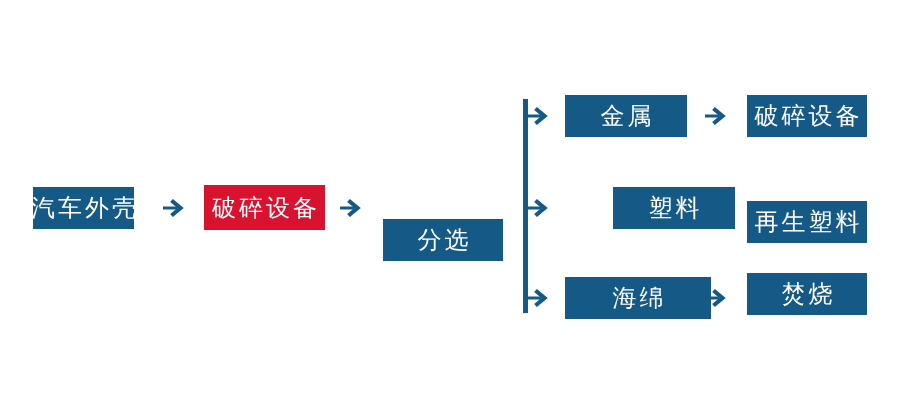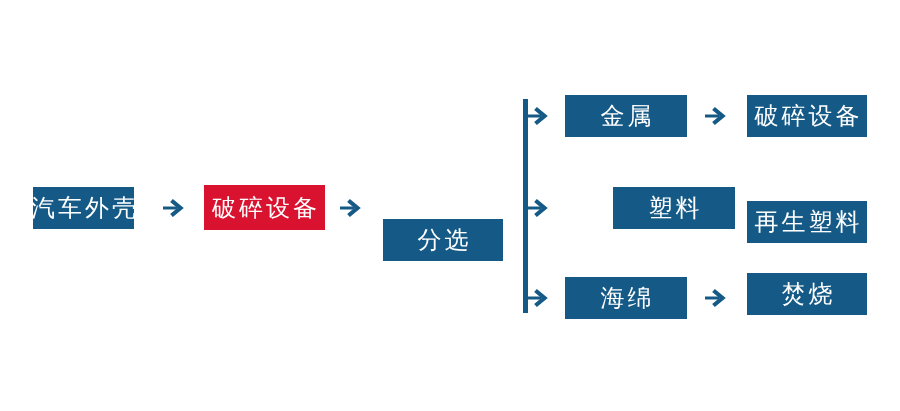--- a/index.html
+++ b/index.html
@@ -94,21 +94,21 @@
       <path d="M8.5 3.5 L17.5 11 L8.5 18.5"></path>
   </svg>
   <div class="node blue" style="left:747px;top:201px;width:120px;height:42px;">
     <span class="lbl">再生塑料</span>
   </div>
 
   <svg class="arrow" style="left:527px;top:287px;" width="26" height="22" viewBox="0 0 26 22">
     <line x1="0" y1="11" x2="14" y2="11"></line>
       <path d="M8.5 3.5 L17.5 11 L8.5 18.5"></path>
   </svg>
-  <div class="node blue" style="left:565px;top:277px;width:122px;height:42px;">
+  <div class="node blue" style="left:565px;top:277px;width:146px;height:42px;">
     <span class="lbl">海绵</span>
   </div>
   <svg class="arrow" style="left:705px;top:287px;" width="26" height="22" viewBox="0 0 26 22">
     <line x1="0" y1="11" x2="14" y2="11"></line>
       <path d="M8.5 3.5 L17.5 11 L8.5 18.5"></path>
   </svg>
   <div class="node blue" style="left:747px;top:273px;width:120px;height:42px;">
     <span class="lbl">焚烧</span>
   </div>
 

